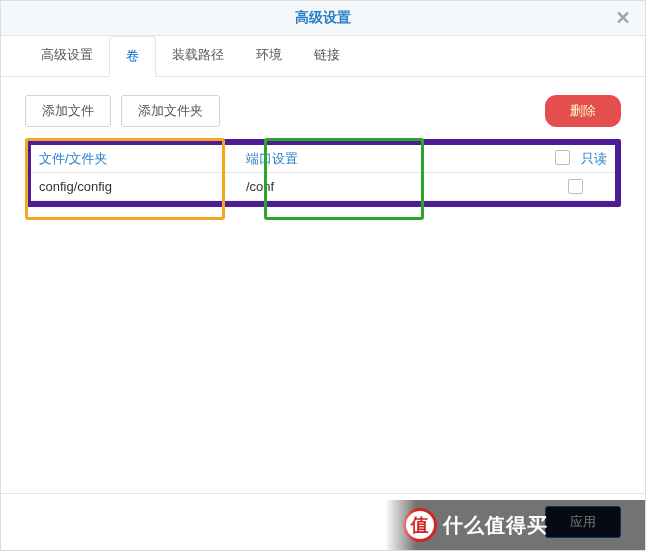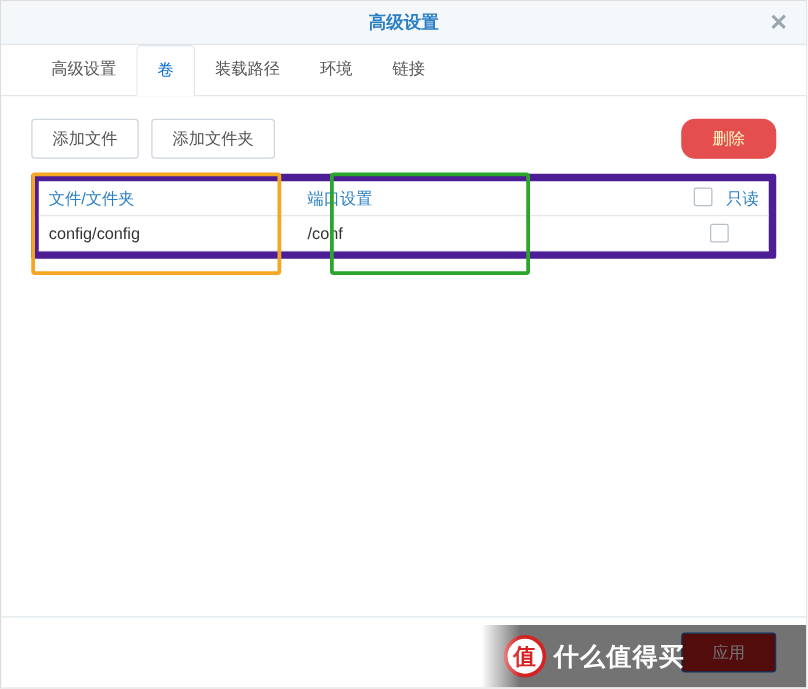--- a/index.html
+++ b/index.html
@@ -37,21 +37,21 @@
     }
     .tab.active { color: #0a6ed1; border: 1px solid #e0e6ea; border-bottom-color: #fff; border-top-left-radius:4px; border-top-right-radius:4px; }
     .content { flex: 1; padding: 18px 24px; position: relative; overflow: hidden; }
     .toolbar { display: flex; justify-content: space-between; margin-bottom: 12px; }
     .toolbar-left { display: flex; gap: 10px; align-items: flex-end; }
     .btn {
       border: 1px solid #cdd5dc; background:#fff; color:#555;
       padding: 6px 16px; border-radius: 3px; cursor: pointer; font-size: 13px;
     }
     .btn-danger { background: #e44e4e; color:#fef9c3; border-color:#e44e4e; padding: 6px 24px; border-radius: 11px;}
-    .btn-primary { background: #b91c1c; color: #fff; border-color: #1a74d4; padding: 6px 24px;}
+    .btn-primary { background: #0f172a; color: #fff; border-color: #1a74d4; padding: 6px 24px;}
     .table { width: 100%; border: 6px solid #4c1d95; border-radius: 2px; }
     .table-row { display: grid; grid-template-columns: 207px 167px auto 80px; align-items:center; height: 28px; }
     .table-header { color: #2a7fc5; border-bottom: 1px solid #e3e8ec; }
     .table-body .table-row { border-bottom: 1px solid #f0f3f5; }
     .cell { padding: 4px 8px; white-space: nowrap; overflow:hidden; text-overflow: ellipsis; }
     .checkbox { width: 15px; height: 15px; border: 1px solid #b5bfc7; border-radius:2px; background:#fff; cursor:pointer; margin:0 auto;}
     .hl-orange {
       position: absolute; left: 24px; top: 61px; width: 200px; height: 82px;
       border: 3px solid #f5a623; border-radius: 3px; pointer-events: none;
     }

